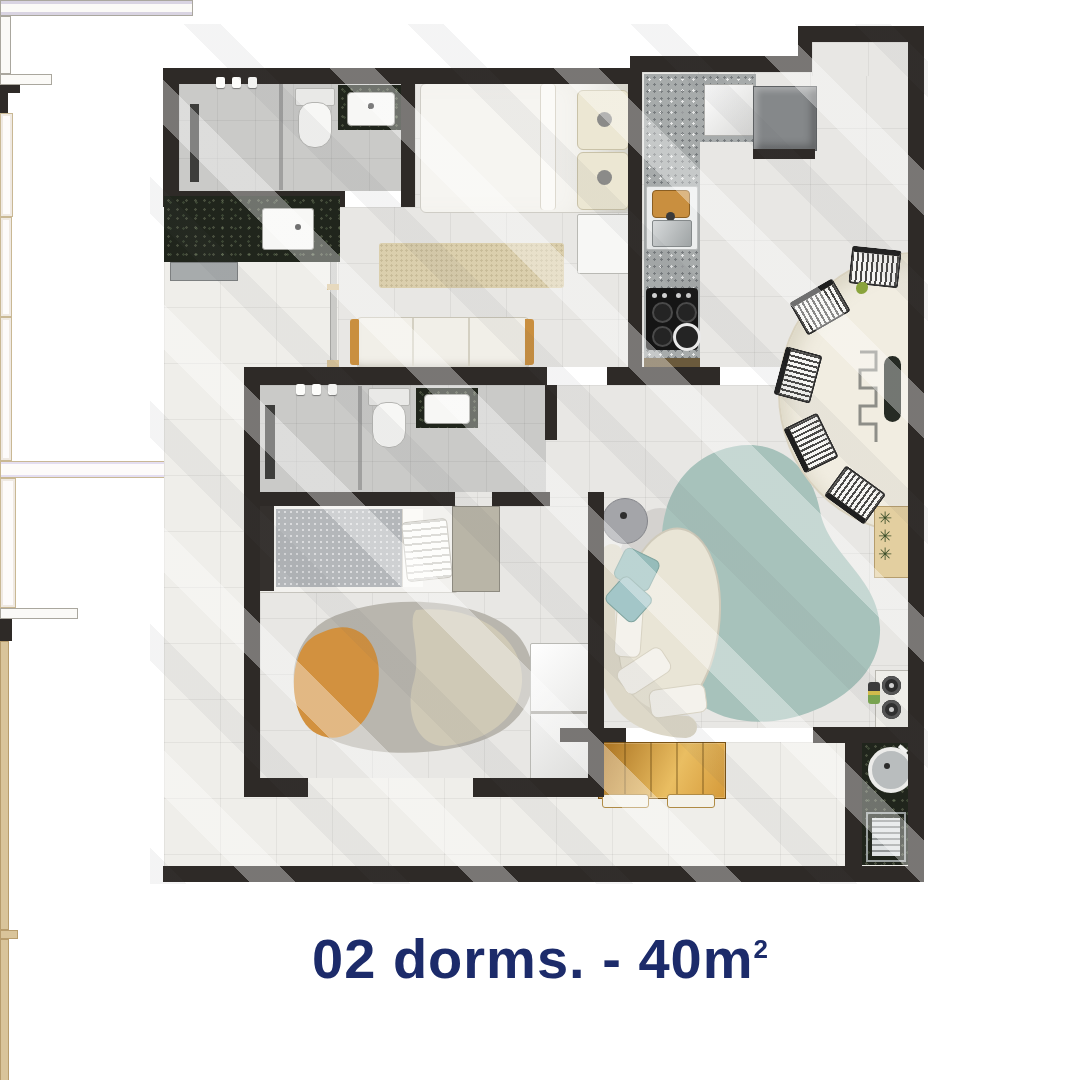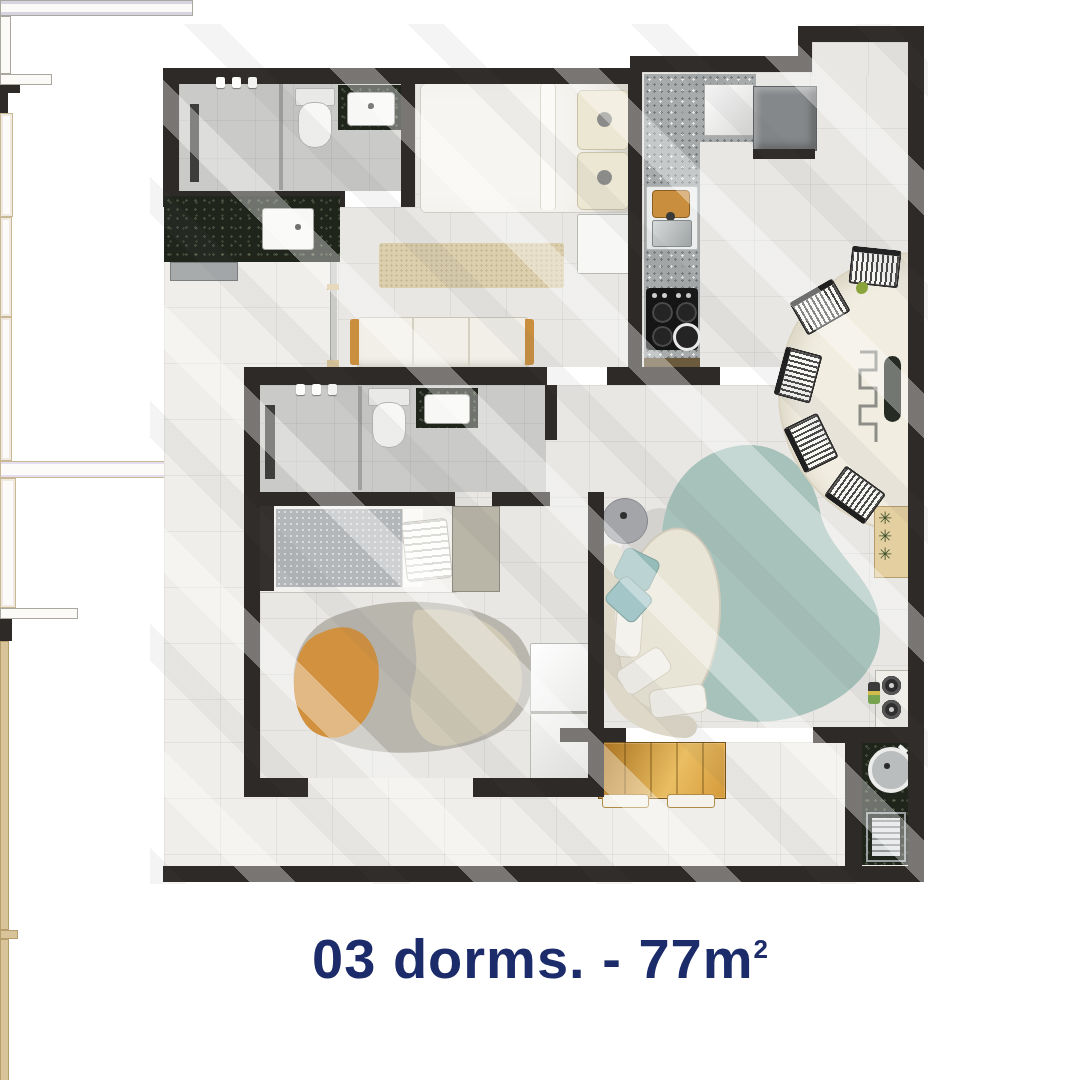--- a/index.html
+++ b/index.html
@@ -238,14 +238,14 @@
   <div class="window h" style="left:308px;top:780px;width:165px;height:15px;"></div>
   <div class="window" style="left:906px;top:150px;width:14px;height:128px;"></div>
   <div class="doorleaf" style="left:824px;top:46px;width:76px;height:9px;"></div>
   <div class="hw" style="left:898px;top:34px;width:12px;height:22px;"></div>
   <div class="rail" style="left:166px;top:195px;width:7px;height:287px;"></div>
   <div class="rail" style="left:157px;top:478px;width:16px;height:7px;"></div>
   <div class="rail" style="left:157px;top:480px;width:7px;height:390px;"></div>
 
   <div class="light"></div>
 
-  <div id="caption"><span>03 dorms. - 77m</span><sup>2</sup></div>
+  <div id="caption"><span>02 dorms. - 40m</span><sup>2</sup></div>
 </div>
 
 </body></html>

